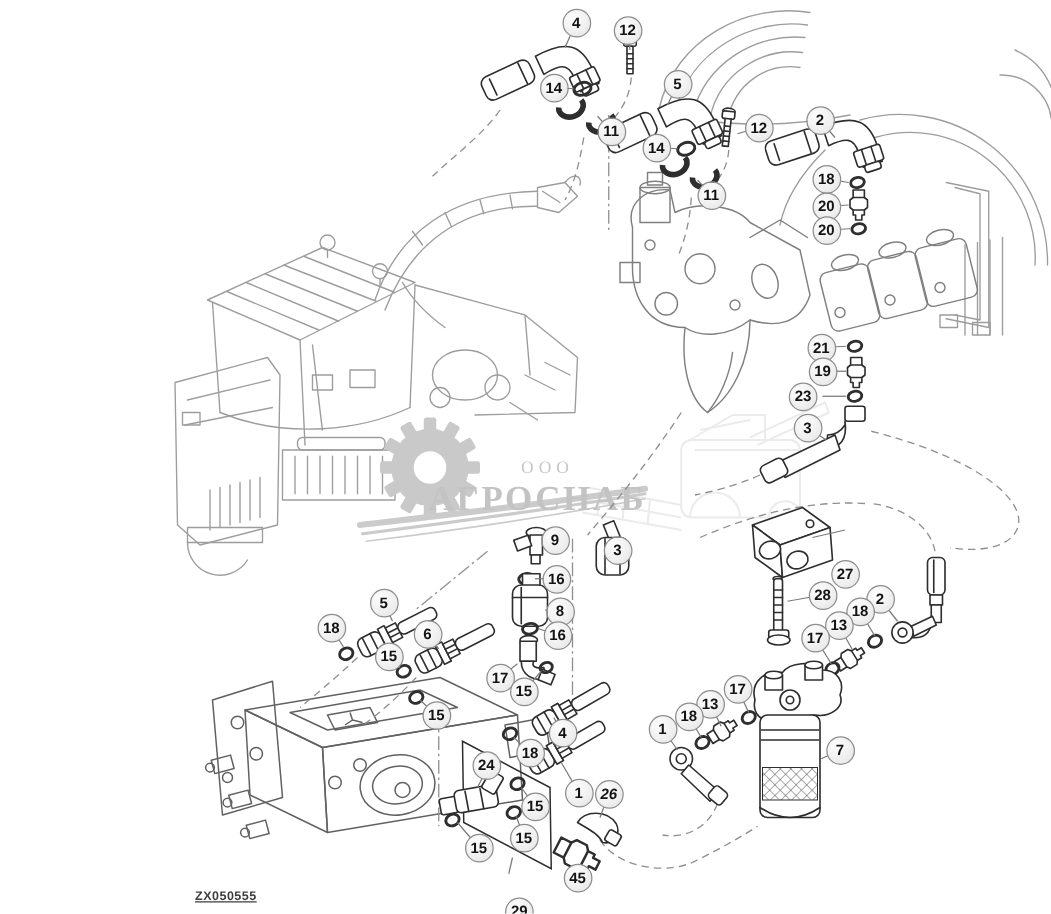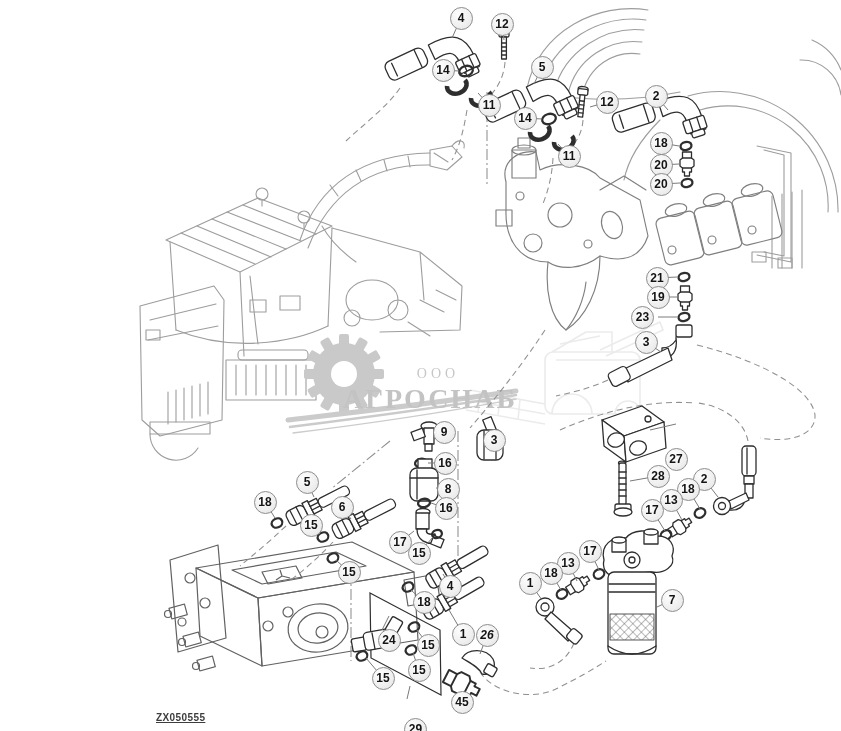--- a/index.html
+++ b/index.html
@@ -487,21 +487,21 @@
       <div class="callout" style="left: 434.5px; top: 496.5px;">16</div>
       <div class="callout" style="left: 388.5px; top: 530.5px;">17</div>
       <div class="callout" style="left: 407.5px; top: 541.5px;">15</div>
       <div class="callout" style="left: 295.5px; top: 470.5px;">5</div>
       <div class="callout" style="left: 253.5px; top: 490.5px;">18</div>
       <div class="callout" style="left: 299.5px; top: 513.5px;">15</div>
       <div class="callout" style="left: 330.5px; top: 495.5px;">6</div>
       <div class="callout" style="left: 337.5px; top: 560.5px;">15</div>
       <div class="callout" style="left: 438.5px; top: 574.5px;">4</div>
       <div class="callout" style="left: 412.5px; top: 590.5px;">18</div>
-      <div class="callout" style="left: 377.5px; top: 629px;">24</div>
+      <div class="callout" style="left: 377.5px; top: 601px;">24</div>
       <div class="callout" style="left: 451.5px; top: 622.5px;">1</div>
       <div class="callout" style="left: 416.5px; top: 633.5px;">15</div>
       <div class="callout" style="left: 475.5px; top: 623.5px; font-style: italic;">26</div>
       <div class="callout" style="left: 407.5px; top: 658.5px;">15</div>
       <div class="callout" style="left: 371.5px; top: 666.5px;">15</div>
       <div class="callout" style="left: 404px; top: 687.5px; margin-top: 30px;">29</div>
       <div class="callout" style="left: 450.5px; top: 690.5px;">45</div>
       <div class="callout" style="left: 664.5px; top: 420px; margin-top: 28px;">27</div>
       <div class="callout" style="left: 646.5px; top: 464.5px;">28</div>
       <div class="callout" style="left: 692.5px; top: 467.5px;">2</div>

